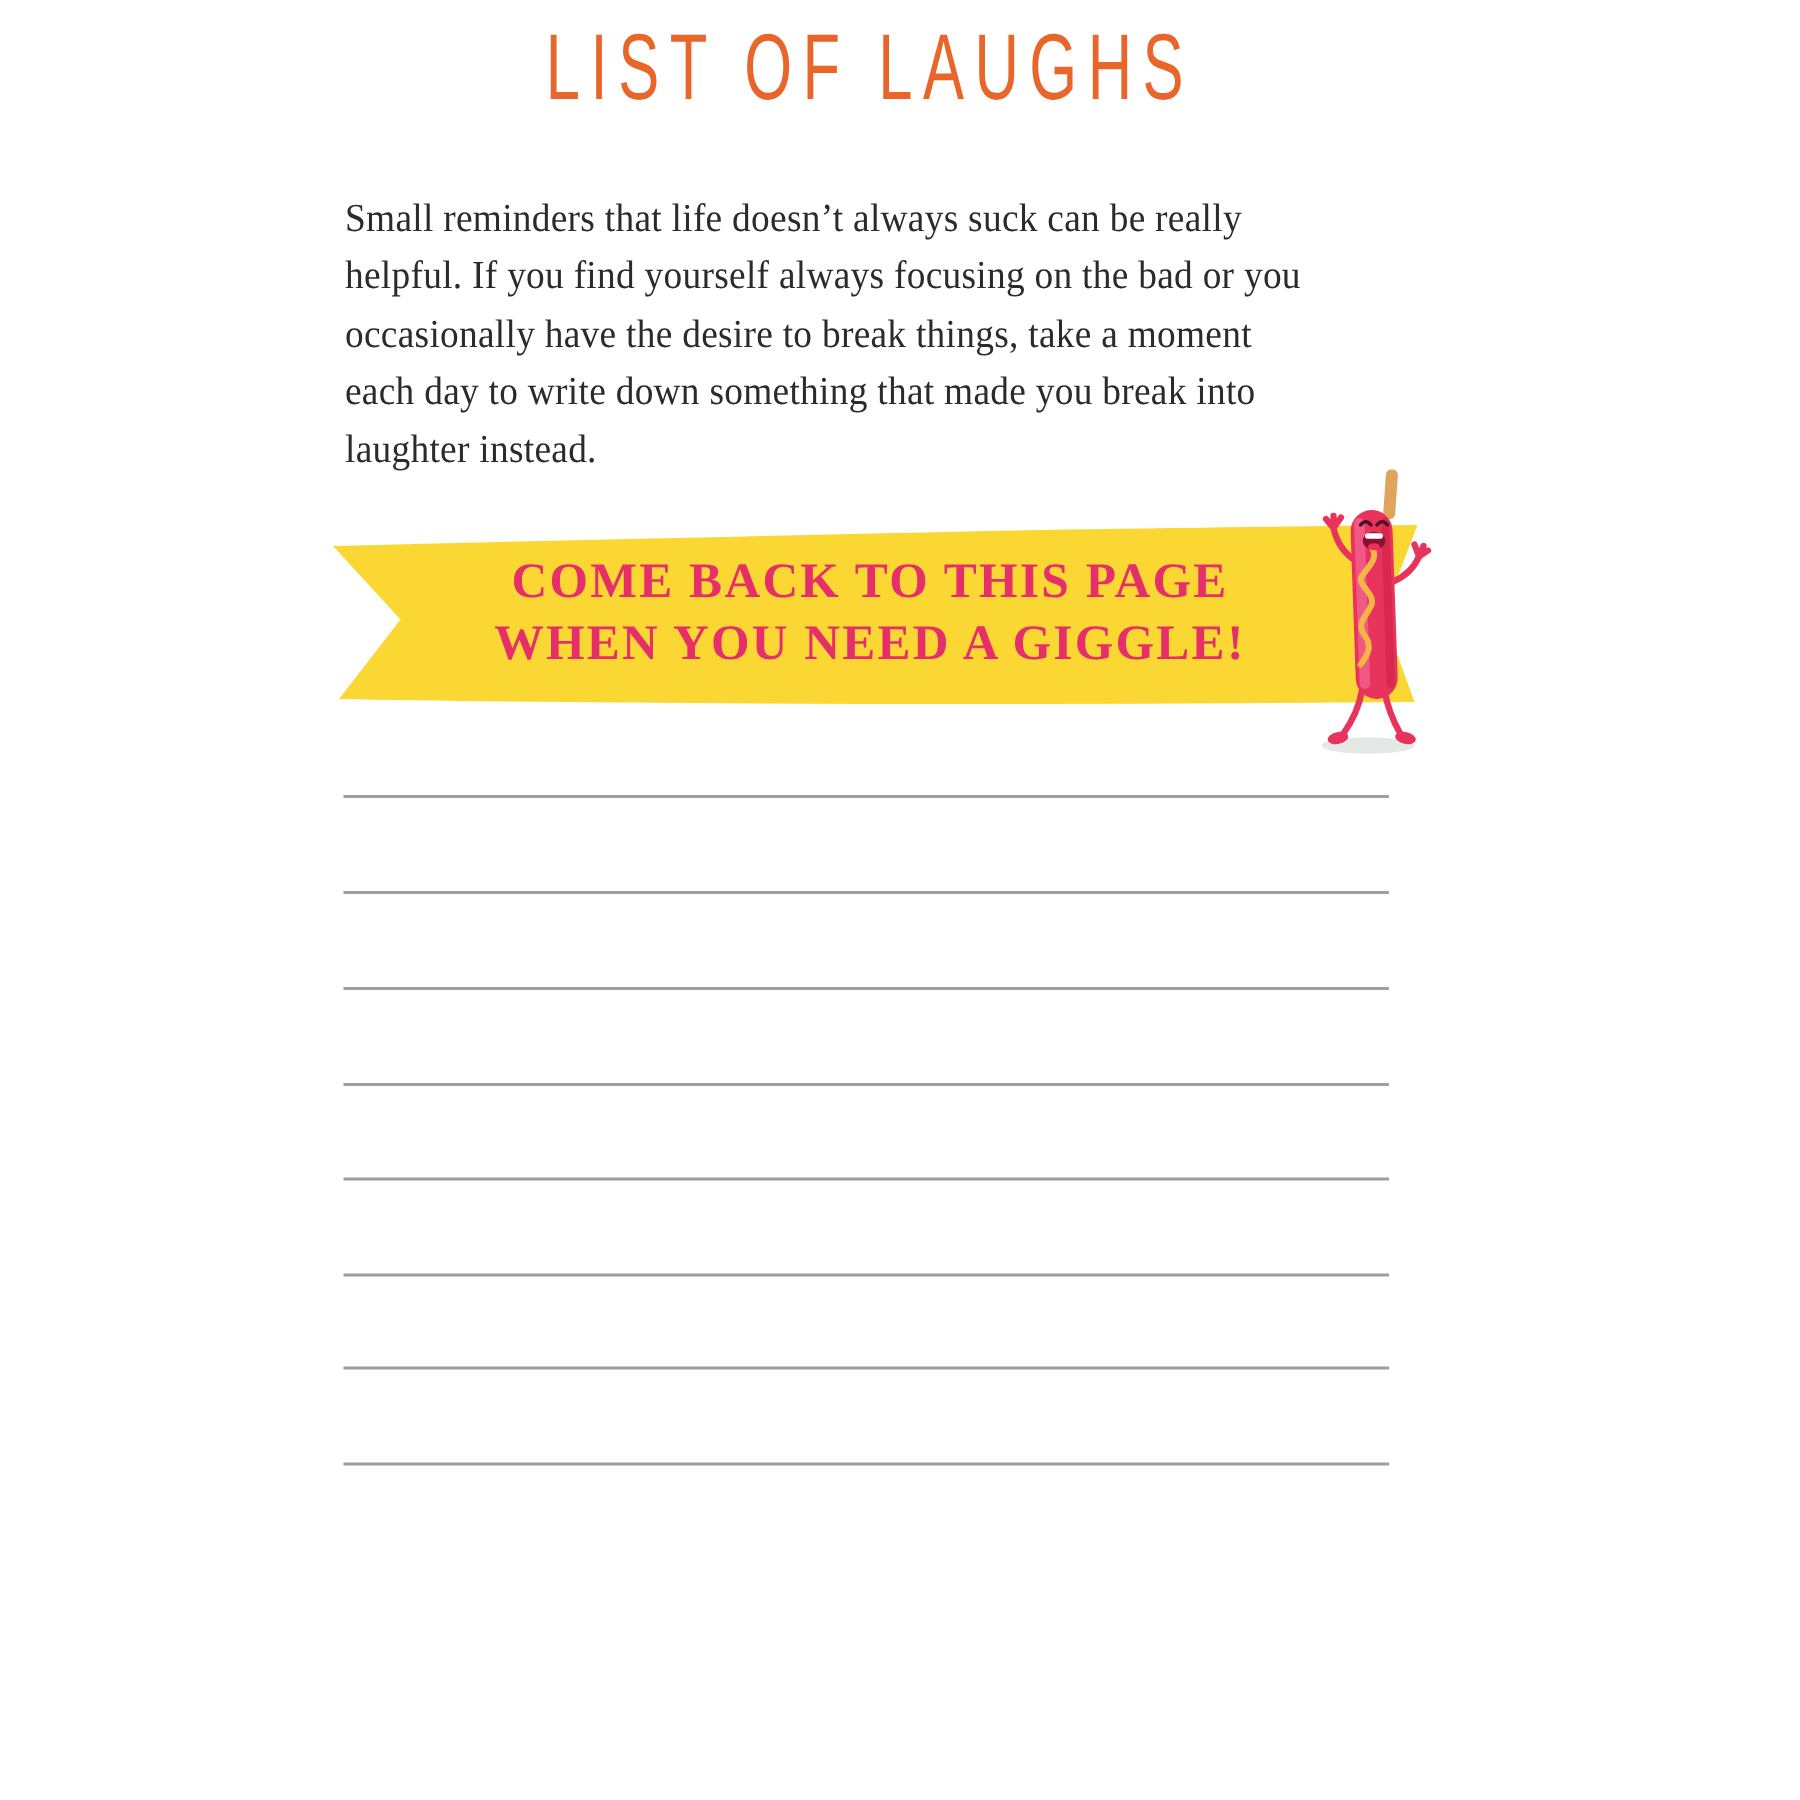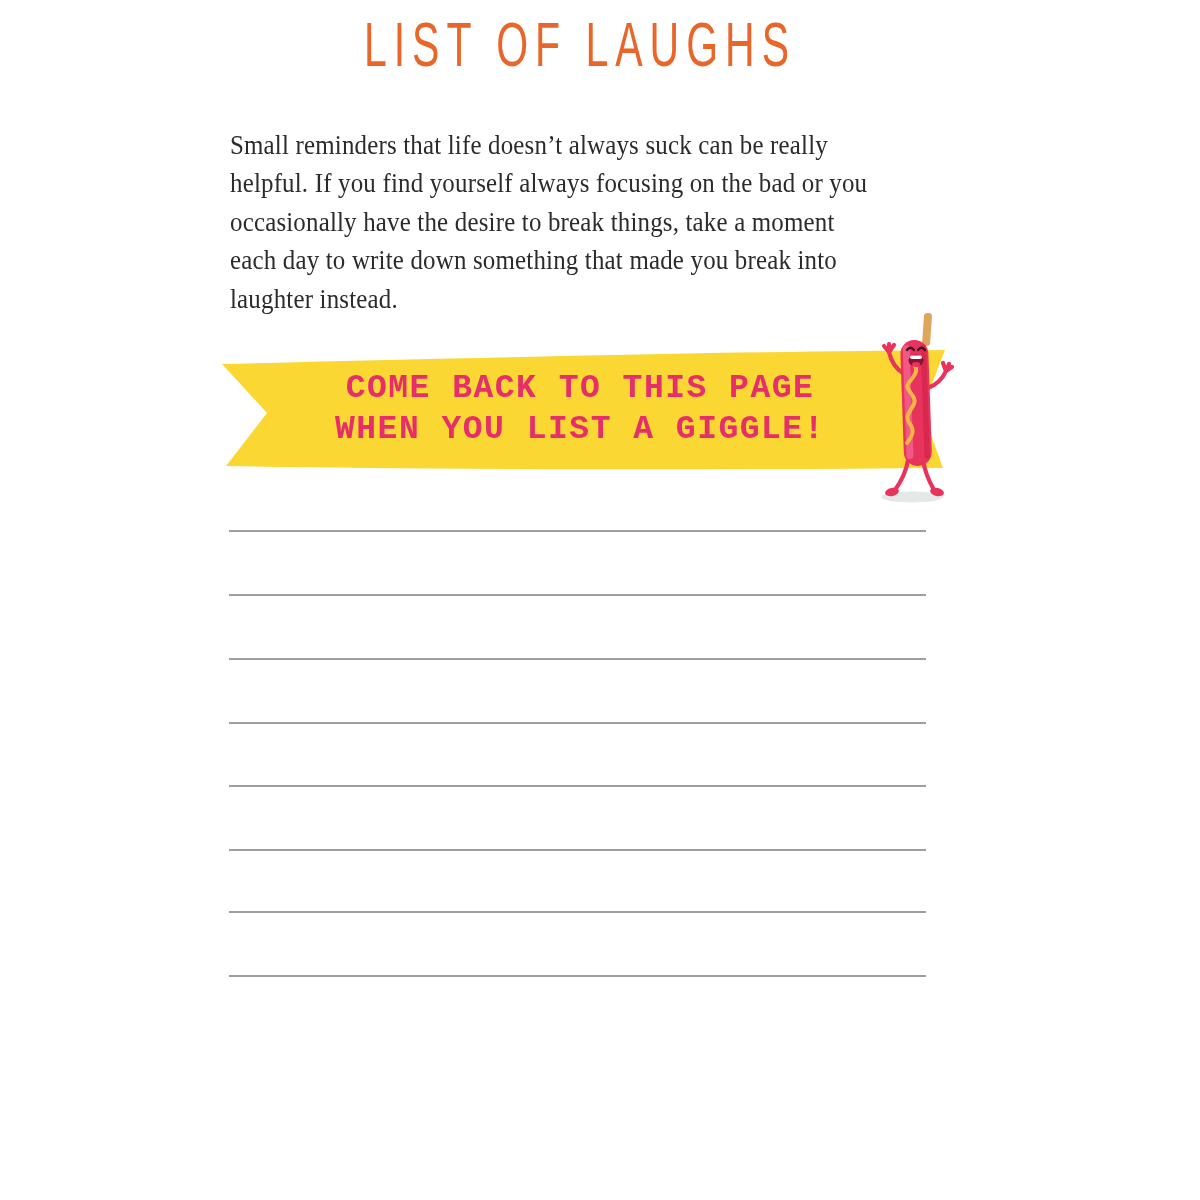--- a/index.html
+++ b/index.html
@@ -10,21 +10,21 @@
          font-family:"Liberation Sans",sans-serif;font-weight:400;font-size:41px;
          letter-spacing:7px;color:#E8662A;transform:scaleY(1.52);transform-origin:center top;
          white-space:nowrap;}
 
   .intro{position:absolute;left:230px;top:126px;width:760px;
          font-family:"Liberation Serif",serif;font-size:26.5px;line-height:38.4px;
          color:#2b2b2b;transform:scaleX(.94);transform-origin:left top;letter-spacing:.2px;}
 
   .banner-svg{position:absolute;left:210px;top:340px;width:750px;height:140px;}
   .banner-text{position:absolute;left:230px;top:368px;width:700px;text-align:center;
-         font-family:Liberation Mono, monospace;font-weight:bold;font-size:33px;line-height:41px;
+         font-family:Liberation Serif, serif;font-weight:bold;font-size:33px;line-height:41px;
          color:#E62E6B;letter-spacing:1.5px;white-space:nowrap;}
 
   .corndog-svg{position:absolute;left:850px;top:300px;width:110px;height:205px;}
   .corgi-svg{position:absolute;left:520px;top:1012px;width:115px;height:140px;}
 
   .rule-line{position:absolute;height:2px;background:#9E9E9E;}
 
   .page-number{position:absolute;left:230px;top:1152px;width:700px;text-align:center;
          font-family:"Liberation Sans",sans-serif;font-size:26px;letter-spacing:3px;
          color:#1d1d1d;transform:scaleY(1.3);transform-origin:center top;}
@@ -45,21 +45,21 @@
   </div>
 
   <svg class="banner-svg" viewBox="0 0 750 140">
     <path d="M 12,24 Q 300,17 500,13 Q 640,11 735,10
              L 712,70 L 733,128
              Q 480,130 300,129 Q 120,128 16,126
              L 57,73 Z" fill="#FBD733"></path>
   </svg>
   <div class="banner-text">
     <div>COME BACK TO THIS PAGE</div>
-    <div>WHEN YOU LIST A GIGGLE!</div>
+    <div>WHEN YOU NEED A GIGGLE!</div>
   </div>
 
   <svg class="corndog-svg" viewBox="0 0 110 205">
 
     <ellipse cx="62" cy="197" rx="31" ry="5.5" fill="#E4E9E6"></ellipse>
 
     <rect x="73" y="13" width="8" height="33" rx="3.5" transform="rotate(4 77 30)" fill="#DFA55C"></rect>
 
     <g stroke="#E8335C" stroke-width="4.2" stroke-linecap="round" fill="none">
       <path d="M 58,160 C 56,173 50,183 45,190"></path>

